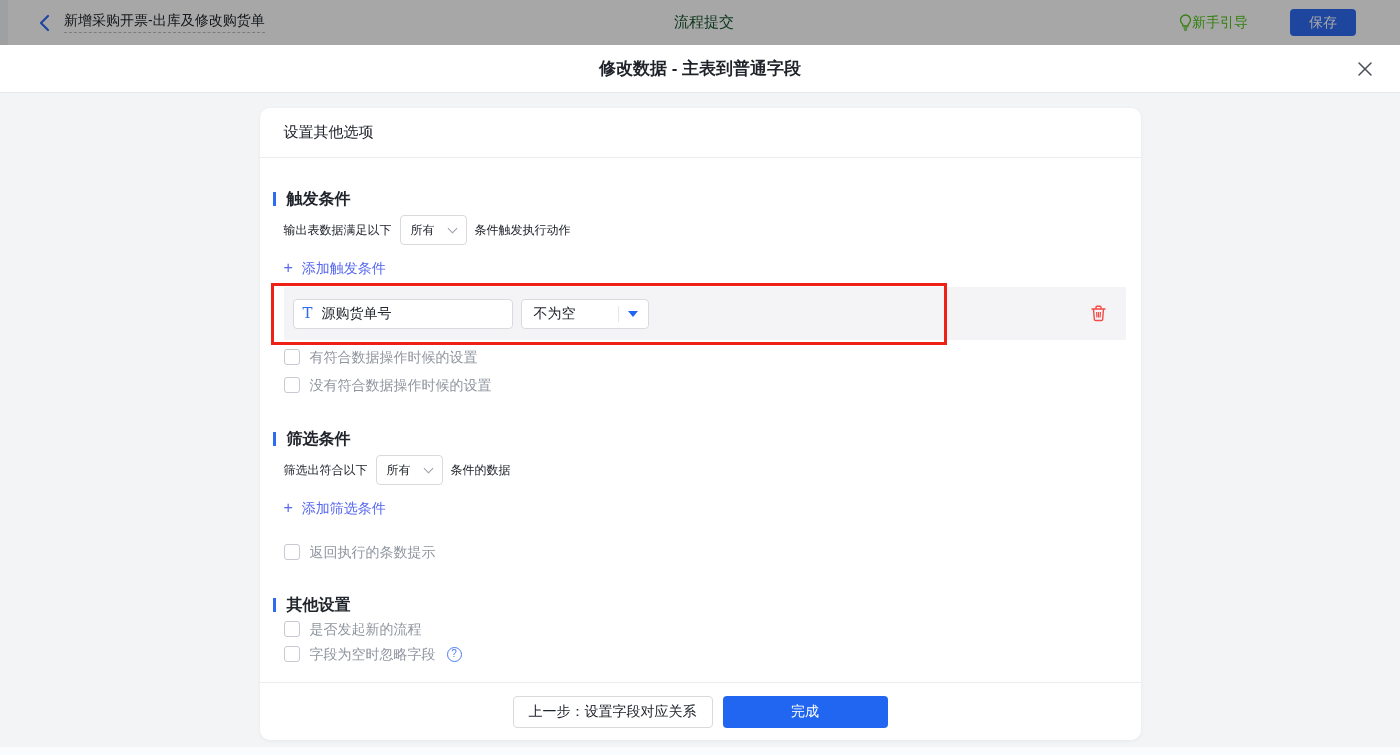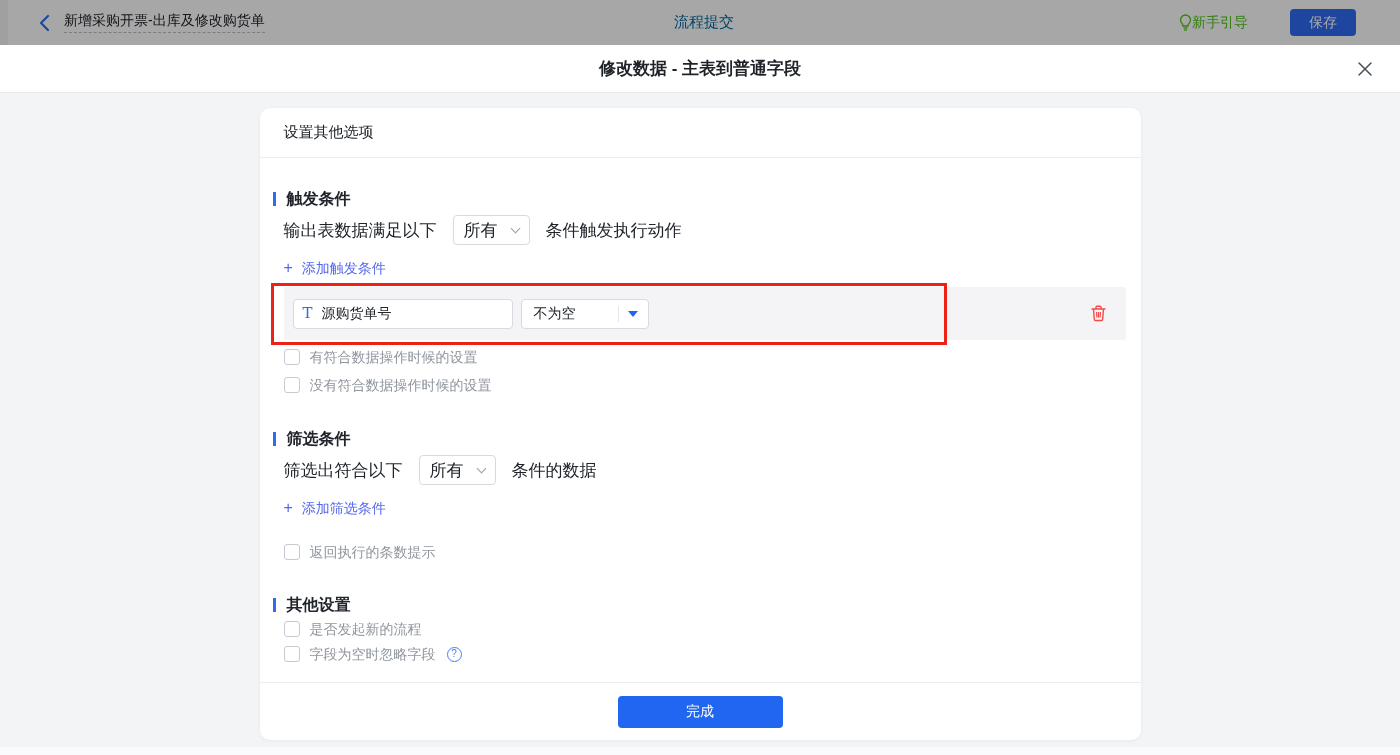--- a/index.html
+++ b/index.html
@@ -12,21 +12,21 @@
 
   
   .topbar{position:absolute;top:0;left:8px;right:0;height:45px;background:#fff;
     display:flex;align-items:center;padding-left:26px;}
   .topbar-overlay{position:absolute;top:0;left:0;right:0;height:45px;
     background:rgba(0,0,0,0.345);z-index:20;pointer-events:none;}
   .back-btn{width:20px;height:20px;display:flex;align-items:center;justify-content:center;cursor:pointer;}
   .page-title{margin-left:10px;font-size:14px;color:#20242b;padding-bottom:3px;
     border-bottom:1px dashed #b9bdc4;line-height:17px;}
   .center-title{position:absolute;left:0;right:0;text-align:center;font-size:15px;
-    color:#0369a1;pointer-events:none;}
+    color:#14532d;pointer-events:none;}
   .topbar-right{margin-left:auto;display:flex;align-items:center;margin-right:44px;z-index:2;}
   .guide{display:flex;align-items:center;color:#52c41a;font-size:14px;cursor:pointer;margin-right:42px;}
   .save-btn{width:66px;height:27px;background:#2e6bf2;border:none;border-radius:4px;
     color:#fff;font-size:14px;display:flex;align-items:center;justify-content:center;cursor:pointer;}
 
   
   .modal-head{position:absolute;top:45px;left:0;right:0;height:48px;background:#fff;
     border-bottom:1px solid #e7e9ec;display:flex;align-items:center;justify-content:center;z-index:5;}
   .modal-title{font-size:17px;font-weight:700;color:#1f2329;}
   .close-btn{position:absolute;right:25px;top:14px;width:20px;height:20px;cursor:pointer;
@@ -39,21 +39,21 @@
   .card{width:881px;height:632px;margin:15px auto 0;background:#fff;border-radius:10px;
     box-shadow:0 1px 4px rgba(31,35,41,0.05);display:flex;flex-direction:column;position:relative;}
   .card-head{height:50px;flex:0 0 50px;display:flex;align-items:center;padding:0 24px;
     border-bottom:1px solid #ececee;font-size:15px;color:#20242b;}
   .card-content{flex:1;padding:33px 24px 0;overflow:hidden;}
 
   .section-title{display:flex;align-items:center;gap:11px;font-size:16px;font-weight:700;
     color:#20242b;line-height:16px;height:16px;margin-left:-11px;}
   .section-bar{width:3px;height:14px;background:#2e6bf2;flex:0 0 3px;}
 
-  .inline-row{display:flex;align-items:center;gap:16px;margin-top:8px;font-size:17px;
+  .inline-row{display:flex;align-items:center;gap:8px;margin-top:8px;font-size:12px;
     color:#20242b;height:30px;}
   .select{height:30px;border:1px solid #d8dadd;border-radius:4px;background:#fff;
     display:flex;align-items:center;padding:0 10px;gap:14px;cursor:pointer;}
   .caret{width:7px;height:7px;border-right:1.4px solid #9aa0a6;border-bottom:1.4px solid #9aa0a6;
     transform:rotate(45deg);margin-top:-4px;}
 
   .add-link{display:flex;align-items:center;gap:9px;color:#5566f0;font-size:14px;
     margin-top:15px;height:16px;line-height:16px;cursor:pointer;width:fit-content;}
   .plus{font-size:16px;line-height:14px;}
 
@@ -218,18 +218,19 @@
       </div>
       <div class="checkbox-row mt9">
         <span class="checkbox"></span>
         <span>字段为空时忽略字段</span>
         <span class="help-icon">?</span>
       </div>
 
     </div>
 
     <div class="card-footer">
+      <button class="btn-prev">上一步：设置字段对应关系</button>
       <button class="btn-done">完成</button>
     </div>
   </div>
 
   <div class="bottom-strip"></div>
 </div>
 
 </body></html>

